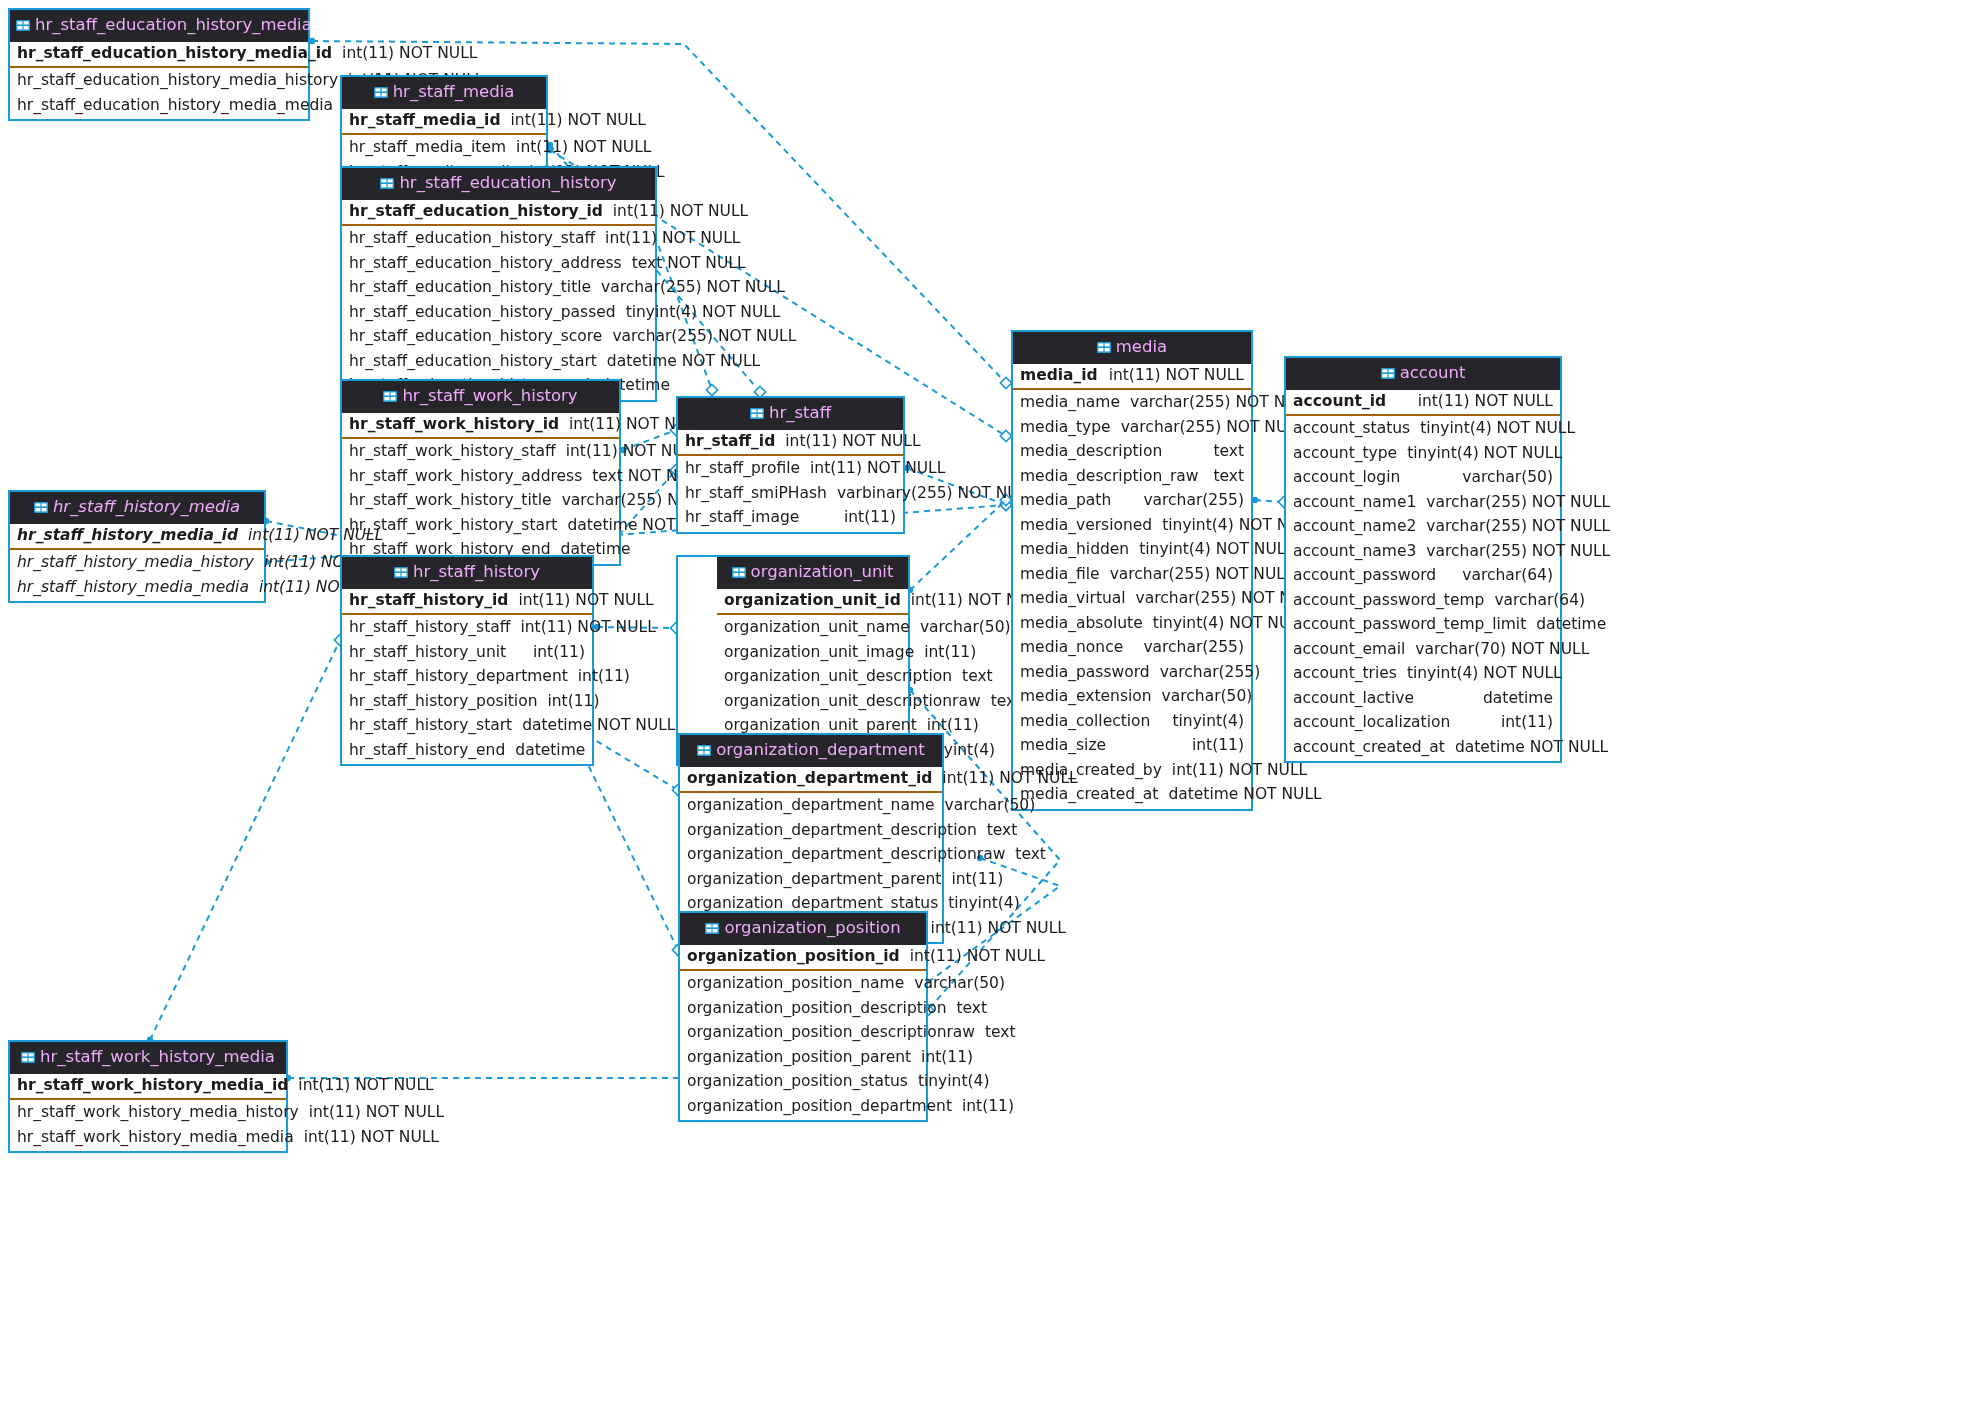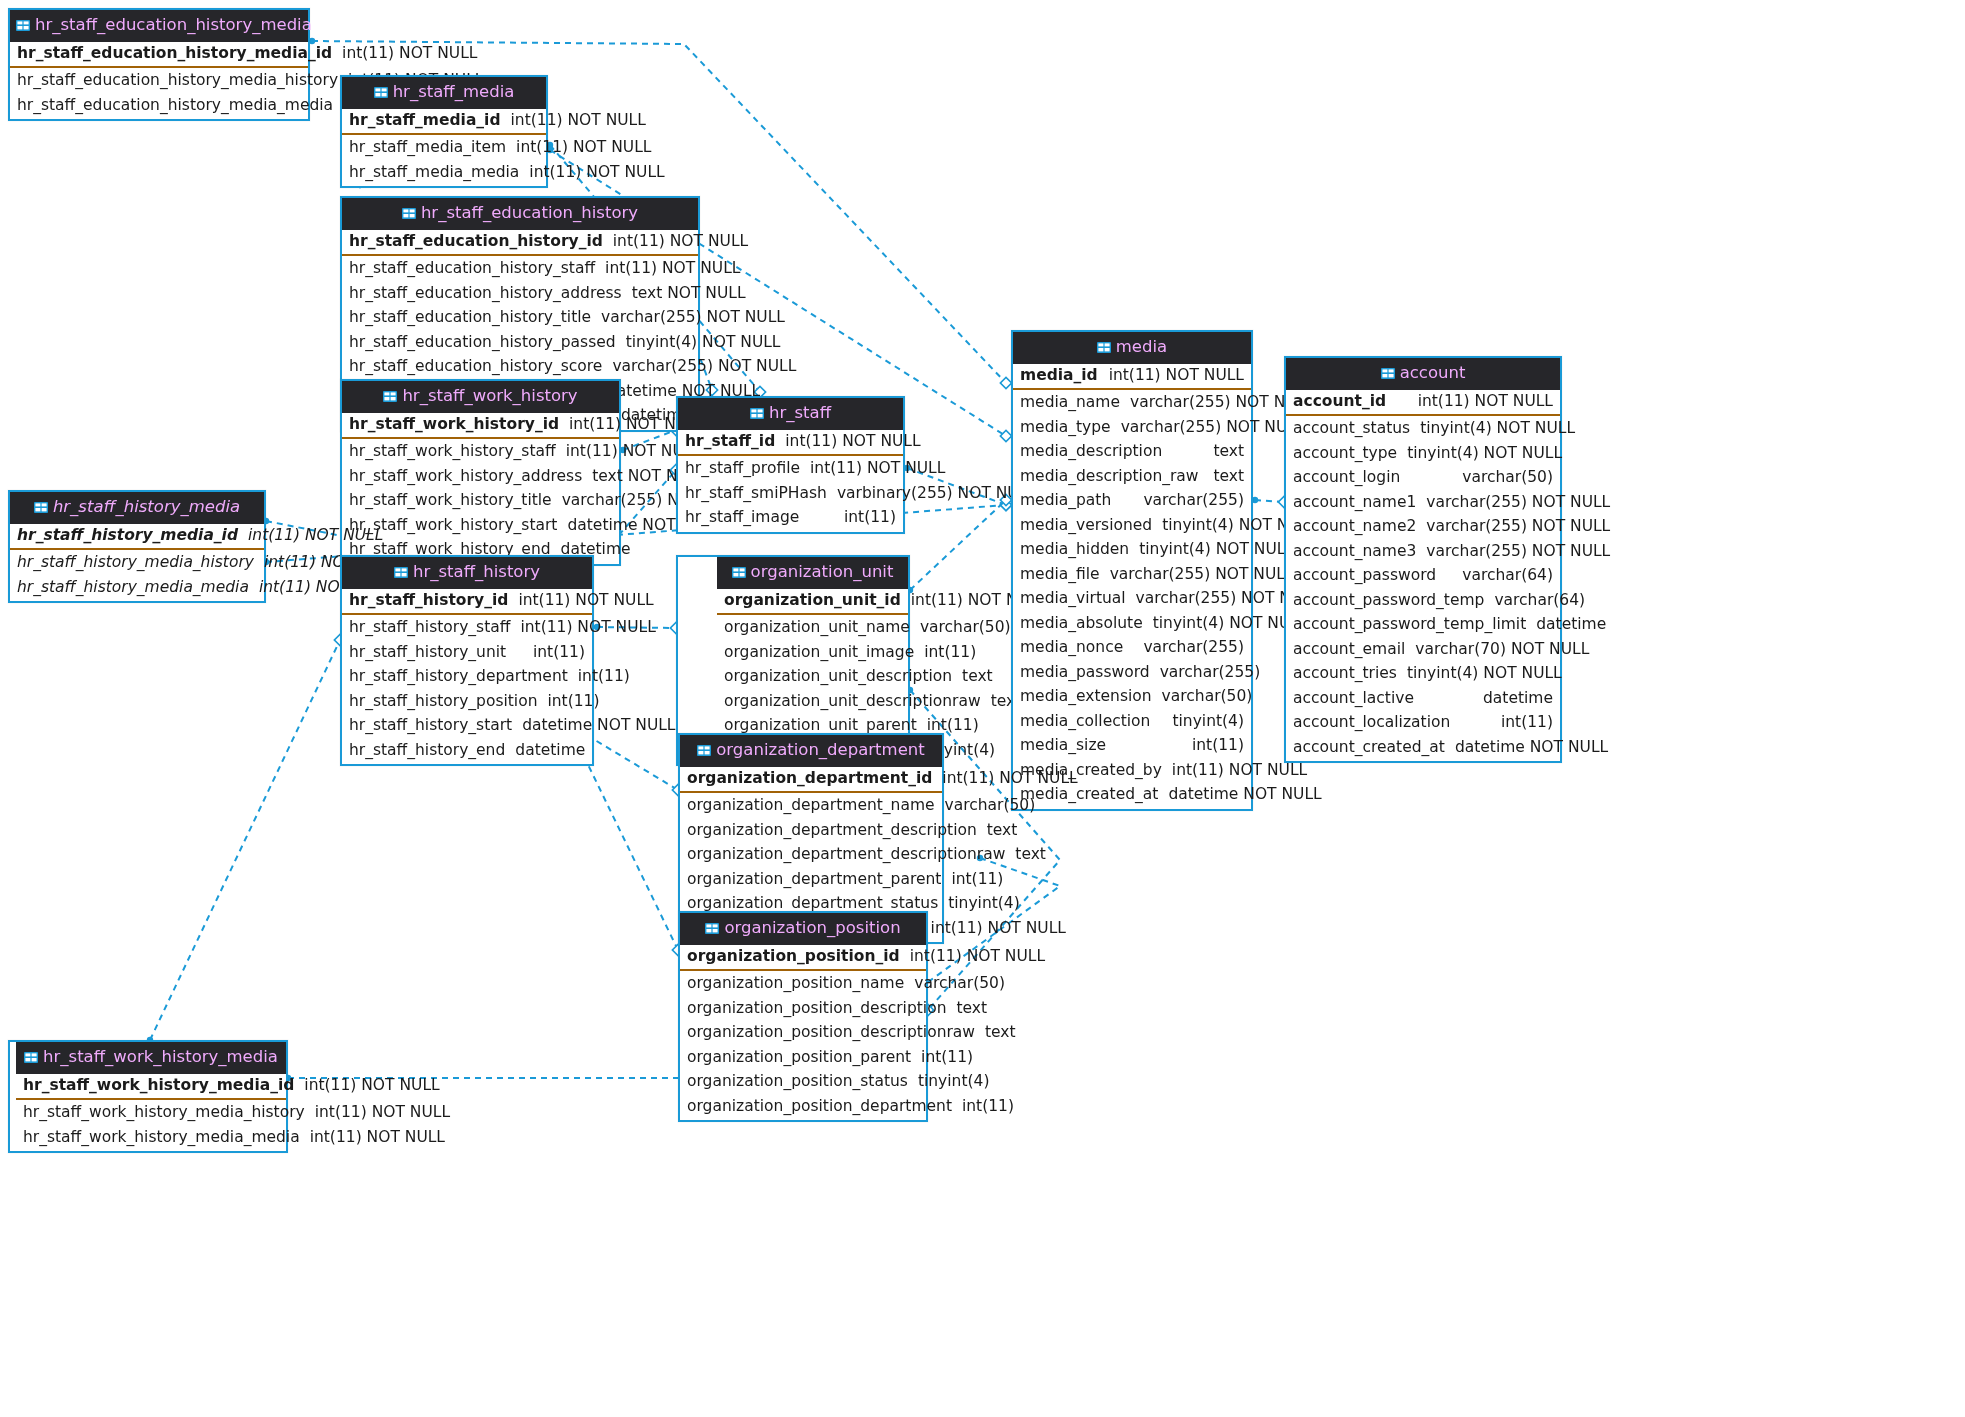--- a/index.html
+++ b/index.html
@@ -177,21 +177,21 @@
         <div class="col-row">
           <span class="col-name">hr_staff_media_item</span>
           <span class="col-type">int(11) NOT NULL</span>
         </div>
         <div class="col-row">
           <span class="col-name">hr_staff_media_media</span>
           <span class="col-type">int(11) NOT NULL</span>
         </div>
       </div>
     </div>
-    <div class="entity" style="left: 340px; top: 196px; width: 360px;">
+    <div class="entity" style="left: 340px; top: 166px; width: 317px;">
       <div class="entity-title"><span class="tbl-icon"><svg viewBox="0 0 14 11" xmlns="http://www.w3.org/2000/svg">
             <rect x="0" y="0" width="14" height="11" rx="1" fill="#1a9ad7"></rect>
             <rect x="1.4" y="1.4" width="5" height="3" fill="#ffffff"></rect>
             <rect x="7.6" y="1.4" width="5" height="3" fill="#ffffff"></rect>
             <rect x="1.4" y="6" width="5" height="3.4" fill="#ffffff"></rect>
             <rect x="7.6" y="6" width="5" height="3.4" fill="#ffffff"></rect>
           </svg></span><span>hr_staff_education_history</span></div>
       <div class="col-row pk-row">
         <span class="col-name">hr_staff_education_history_id</span>
         <span class="col-type">int(11) NOT NULL</span>
@@ -615,21 +615,21 @@
         <div class="col-row">
           <span class="col-name">organization_position_status</span>
           <span class="col-type">tinyint(4)</span>
         </div>
         <div class="col-row">
           <span class="col-name">organization_position_department</span>
           <span class="col-type">int(11)</span>
         </div>
       </div>
     </div>
-    <div class="entity" style="left: 8px; top: 1040px; width: 280px; padding-left: 6px;">
+    <div class="entity" style="left: 8px; top: 1040px; width: 280px;">
       <div class="entity-title"><span class="tbl-icon"><svg viewBox="0 0 14 11" xmlns="http://www.w3.org/2000/svg">
             <rect x="0" y="0" width="14" height="11" rx="1" fill="#1a9ad7"></rect>
             <rect x="1.4" y="1.4" width="5" height="3" fill="#ffffff"></rect>
             <rect x="7.6" y="1.4" width="5" height="3" fill="#ffffff"></rect>
             <rect x="1.4" y="6" width="5" height="3.4" fill="#ffffff"></rect>
             <rect x="7.6" y="6" width="5" height="3.4" fill="#ffffff"></rect>
           </svg></span><span>hr_staff_work_history_media</span></div>
       <div class="col-row pk-row">
         <span class="col-name">hr_staff_work_history_media_id</span>
         <span class="col-type">int(11) NOT NULL</span>

